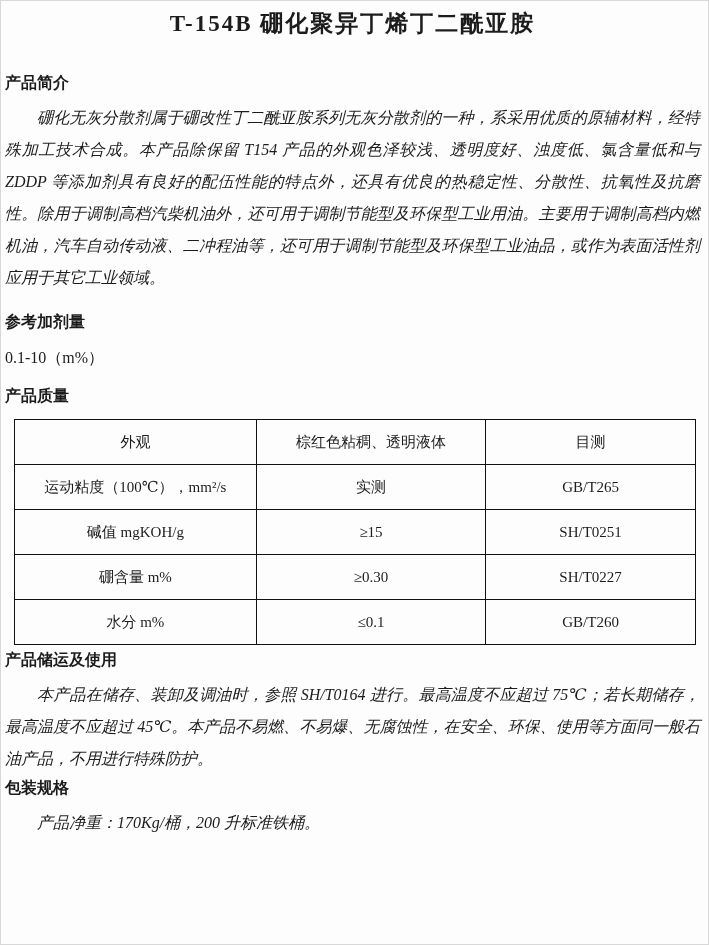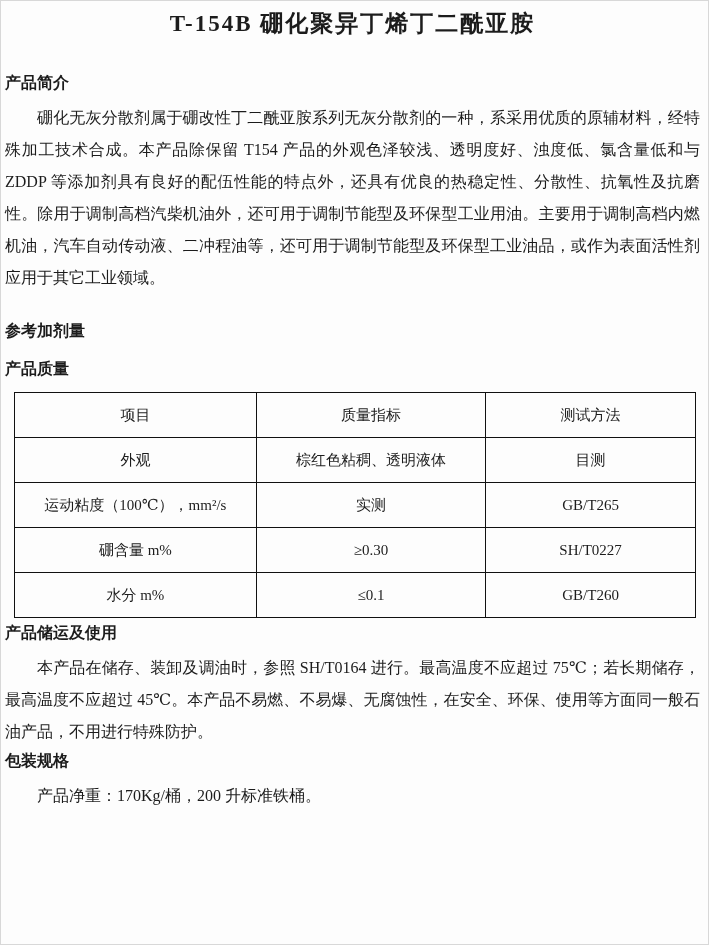--- a/index.html
+++ b/index.html
@@ -27,30 +27,31 @@
     letter-spacing: 2px;
     line-height: 30px;
   }
   .sec-heading {
     font-size: 16px;
     font-weight: bold;
     line-height: 22px;
     margin: 0;
   }
   .h-intro     { margin-top: 33px; }
-  .h-dosage    { margin-top: 26px; }
+  .h-dosage    { margin-top: 17px; }
   .h-quality   { margin-top: 16px; }
   .h-storage   { margin-top: 4px; }
   .h-packaging { margin-top: 2px; }
   .para {
     margin: 8px 0 0 0;
     font-size: 16px;
     line-height: 32px;
     text-align: justify;
     text-indent: 2em;
+    font-style: italic;
   }
   .dosage-line {
     margin: 14px 0 0 0;
     font-size: 16px;
     line-height: 22px;
   }
   table.quality {
     border-collapse: collapse;
     width: 682px;
     margin: 12px 0 0 9px;
@@ -75,44 +76,45 @@
 <body>
 
 <div class="page">
 
   <h1 class="doc-title">T-154B 硼化聚异丁烯丁二酰亚胺</h1>
 
   <h2 class="sec-heading h-intro">产品简介</h2>
   <p class="para">硼化无灰分散剂属于硼改性丁二酰亚胺系列无灰分散剂的一种，系采用优质的原辅材料，经特殊加工技术合成。本产品除保留 T154 产品的外观色泽较浅、透明度好、浊度低、氯含量低和与 ZDDP 等添加剂具有良好的配伍性能的特点外，还具有优良的热稳定性、分散性、抗氧性及抗磨性。除用于调制高档汽柴机油外，还可用于调制节能型及环保型工业用油。主要用于调制高档内燃机油，汽车自动传动液、二冲程油等，还可用于调制节能型及环保型工业油品，或作为表面活性剂应用于其它工业领域。</p>
 
   <h2 class="sec-heading h-dosage">参考加剂量</h2>
+  <p class="dosage-line">0.1-10（m%）</p>
 
   <h2 class="sec-heading h-quality">产品质量</h2>
 
   <table class="quality">
     <colgroup>
         <col class="c1">
         <col class="c2">
         <col class="c3">
       </colgroup>
     <tbody>
       <tr>
-        <th>项目</th>
-        <th>质量指标</th>
-        <th>测试方法</th>
-      </tr>
-      <tr>
         <td>外观</td>
         <td>棕红色粘稠、透明液体</td>
         <td>目测</td>
       </tr>
       <tr>
         <td>运动粘度（100℃），mm²/s</td>
         <td>实测</td>
         <td>GB/T265</td>
+      </tr>
+      <tr>
+        <td>碱值 mgKOH/g</td>
+        <td>≥15</td>
+        <td>SH/T0251</td>
       </tr>
       <tr>
         <td>硼含量 m%</td>
         <td>≥0.30</td>
         <td>SH/T0227</td>
       </tr>
       <tr>
         <td>水分 m%</td>
         <td>≤0.1</td>
         <td>GB/T260</td>

